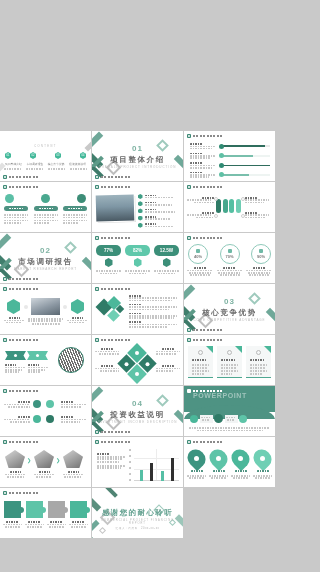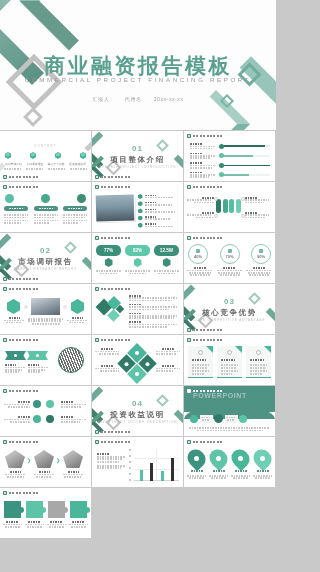--- a/index.html
+++ b/index.html
@@ -183,37 +183,20 @@
   .ppt-word {
     position:absolute; left:9px; top:6px; font-size:7px; letter-spacing:.6px;
     color:rgba(255,255,255,.45); font-weight:bold;
   }
 </style>
 </head>
 <body>
 
 <div class="preview">
 
-  <div class="hero">
-    <div class="hero-tl"></div>
-    <div class="hero-tl2"></div>
-    <div class="hero-br"></div>
-    <div class="hero-br2"></div>
-    <div class="hero-diamond d1"></div>
-    <div class="hero-diamond d2"></div>
-    <div class="hero-diamond d3"></div>
-    <div class="hero-diamond d4"></div>
-
-    <div class="hero-title">商业融资报告模板</div>
-    <div class="hero-sub">COMMERCIAL PROJECT FINANCING REPORT</div>
-    <div class="hero-meta">
-      <span>汇报人：</span><span>代用名</span>
-      <span>20xx-xx-xx</span>
-    </div>
-  </div>
 
   <div class="grid">
 
     <div class="slide">
       <div style="position:absolute;right:-8px;top:-6px;width:22px;height:22px;border-right:5px solid #c9c9c9;border-top:5px solid #c9c9c9;transform:rotate(45deg);"></div>
       <div style="position:absolute;left:-9px;bottom:-8px;width:22px;height:22px;border-left:5px solid #e1e1e1;border-bottom:5px solid #e1e1e1;transform:rotate(45deg);"></div>
       <div style="position:absolute;left:0;right:0;top:14px;text-align:center;font-size:2.6px;color:#b5b5b5;letter-spacing:1.4px;">CONTENT</div>
       <div style="position:absolute;left:5px;top:21px;right:5px;display:flex;justify-content:space-between;">
         <div class="hex" style="width:6px;height:7px;display:flex;align-items:center;justify-content:center;color:#fff;font-size:2.6px;">01</div>
         <div class="hex" style="width:6px;height:7px;display:flex;align-items:center;justify-content:center;color:#fff;font-size:2.6px;">02</div>
@@ -921,17 +904,30 @@
             <div class="tb light" style="width:15px;margin:0 auto;"></div>
           </div>
         <div style="width:19px;">
             <div class="tb dark" style="width:13px;margin:0 auto 1.2px;"></div>
             <div class="tb light" style="width:19px;margin-bottom:.8px;"></div>
             <div class="tb light" style="width:15px;margin:0 auto;"></div>
           </div>
       </div>
     </div>
 
+    <div class="slide">
+      <div style="position:absolute;left:-8px;top:-8px;width:26px;height:26px;border-left:6px solid #9cc6b9;border-bottom:6px solid #5b8f7e;transform:rotate(45deg);"></div>
+      <div style="position:absolute;left:14px;top:-12px;width:18px;height:18px;border-left:4px solid #86b7a8;border-bottom:4px solid #4f8473;transform:rotate(45deg);"></div>
+      <div style="position:absolute;right:-10px;bottom:-10px;width:28px;height:28px;border-right:6px solid #5b8f7e;border-top:6px solid #9cc6b9;transform:rotate(45deg);"></div>
+      <div style="position:absolute;left:-6px;bottom:-6px;width:20px;height:20px;border-left:5px solid #6fa899;border-bottom:5px solid #417f6d;transform:rotate(45deg);"></div>
+      <div style="position:absolute;left:10px;top:24px;width:11px;height:11px;border:2px solid #c6c6c6;transform:rotate(45deg);"></div>
+      <div style="position:absolute;left:8px;top:40px;width:5px;height:5px;border:1.2px solid #c6c6c6;transform:rotate(45deg);"></div>
+      <div style="position:absolute;right:20px;top:18px;width:8px;height:8px;border:1.6px solid #9fcabd;transform:rotate(45deg);"></div>
+      <div style="position:absolute;right:8px;top:32px;width:5px;height:5px;border:1.2px solid #9fcabd;transform:rotate(45deg);"></div>
+      <div class="thank-title">感谢您的耐心聆听</div>
+      <div class="thank-sub">COMMERCIAL PROJECT FINANCING REPORT</div>
+      <div class="thank-meta">汇报人：代用名　20xx-xx-xx</div>
+    </div>
 
     <div class="slide empty"></div>
 
   </div>
 </div>
 
 </body></html>

